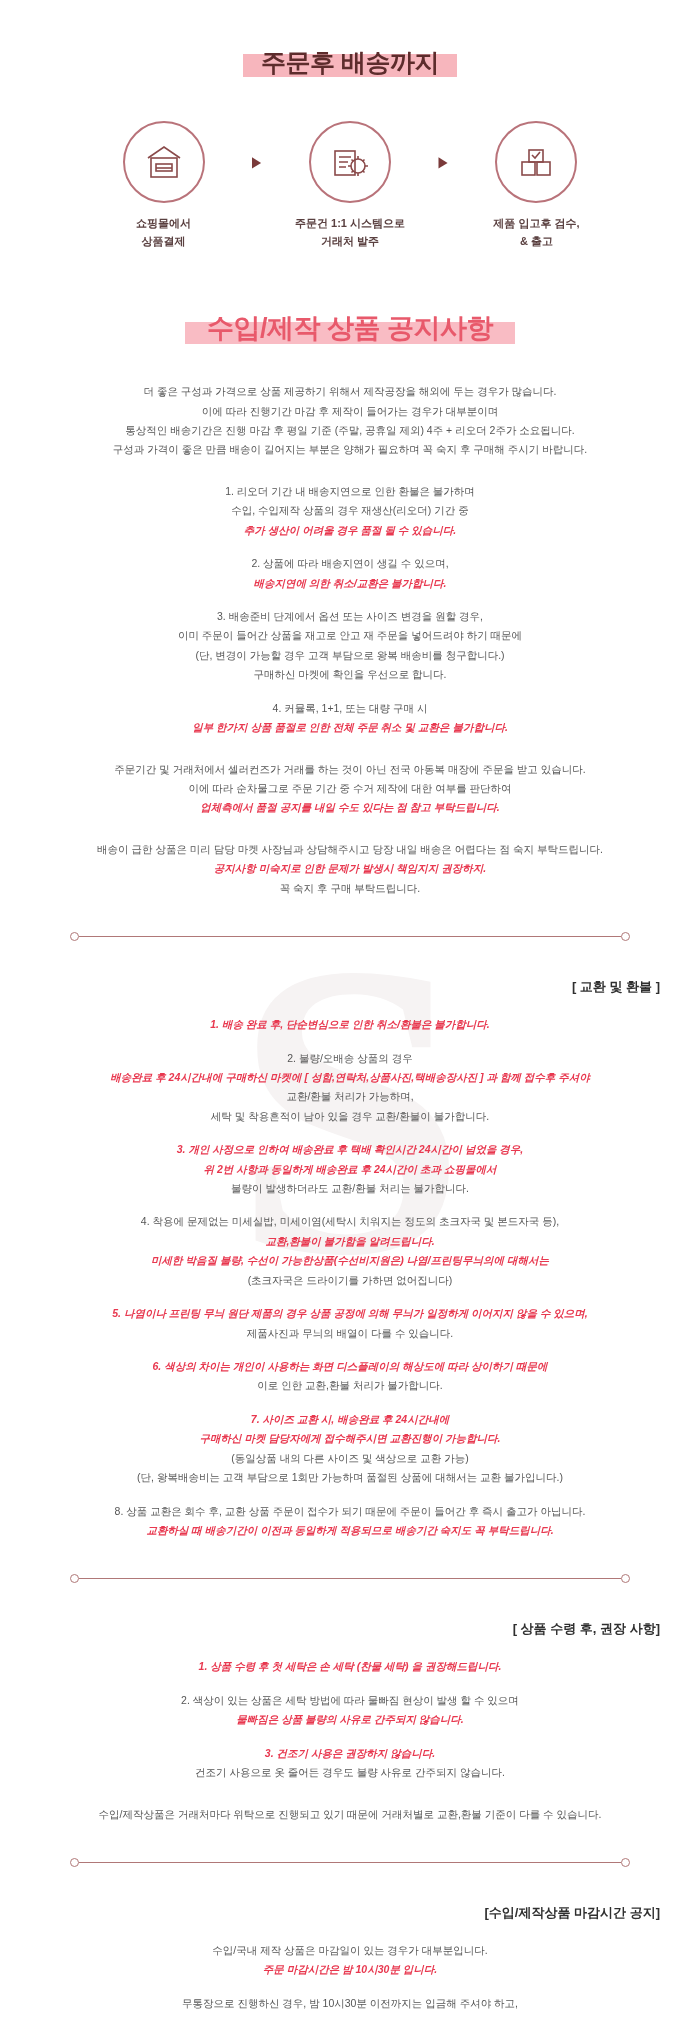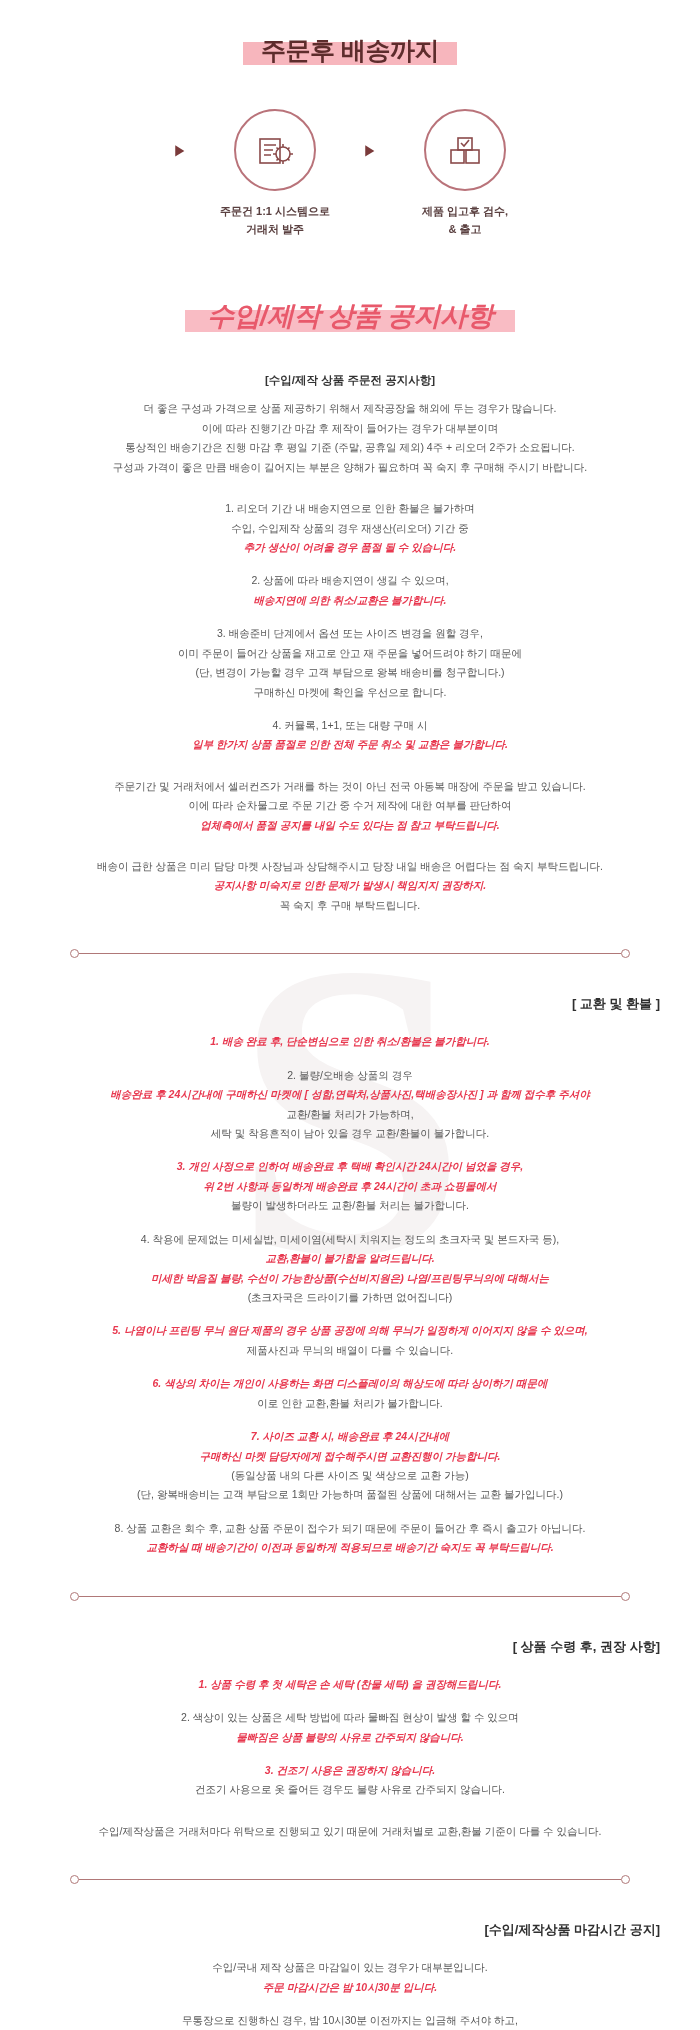--- a/index.html
+++ b/index.html
@@ -37,21 +37,21 @@
     user-select: none;
   }
   .content {
     position: relative;
     z-index: 1;
   }
 
   
   .top-banner {
     text-align: center;
-    padding-top: 30px;
+    padding-top: 42px;
   }
   .top-banner .title-wrap {
     display: inline-block;
     position: relative;
     padding: 4px 18px 2px 18px;
   }
   .top-banner .hl {
     position: absolute;
     left: 0;
     right: 0;
@@ -110,21 +110,20 @@
 
   
   .section-title {
     text-align: center;
     margin-top: 58px;
   }
   .section-title .wrap {
     display: inline-block;
     position: relative;
     padding: 2px 22px;
-    font-style: italic;
   }
   .section-title .hl {
     position: absolute;
     left: 0; right: 0;
     top: 14px; bottom: 4px;
     background: #f9bcc4;
     z-index: 0;
   }
   .section-title .txt {
     position: relative;
@@ -199,20 +198,34 @@
   <div class="content">
 
     <div class="top-banner">
       <span class="title-wrap">
         <span class="hl"></span>
         <span class="title-text">주문후 배송까지</span>
       </span>
     </div>
 
     <div class="steps">
+      <div class="step">
+        <div class="circle">
+          <svg width="44" height="40" viewBox="0 0 44 40" fill="none" stroke="#8a4a4a" stroke-width="1.6">
+            <path d="M6 16 L22 5 L38 16"></path>
+            <rect x="9" y="16" width="26" height="19"></rect>
+            <rect x="14" y="22" width="16" height="7"></rect>
+            <path d="M14 26 H30"></path>
+          </svg>
+        </div>
+        <div class="caption">
+          <span>쇼핑몰에서</span><br>
+          <span>상품결제</span>
+        </div>
+      </div>
 
       <div class="arrow">▶</div>
 
       <div class="step">
         <div class="circle">
           <svg width="44" height="40" viewBox="0 0 44 40" fill="none" stroke="#8a4a4a" stroke-width="1.6">
             <rect x="7" y="9" width="20" height="24"></rect>
             <path d="M11 15 H23 M11 20 H20 M11 25 H18"></path>
             <circle cx="30" cy="24" r="7"></circle>
             <path d="M30 14 V17 M30 31 V34 M20 24 H23 M37 24 H40 M23.5 17.5 L25.5 19.5 M34.5 28.5 L36.5 30.5 M36.5 17.5 L34.5 19.5 M25.5 28.5 L23.5 30.5"></path>
@@ -245,21 +258,20 @@
     <div class="section-title">
       <span class="wrap">
         <span class="hl"></span>
         <span class="txt">수입/제작 상품 공지사항</span>
       </span>
     </div>
 
     <div class="gap-lg"></div>
 
     <div class="body-block">
-      <div class="blk-title">[수입/제작 상품 주문전 공지사항]</div>
       <div>
         <div>더 좋은 구성과 가격으로 상품 제공하기 위해서 제작공장을 해외에 두는 경우가 많습니다.</div>
         <div>이에 따라 진행기간 마감 후 제작이 들어가는 경우가 대부분이며</div>
         <div>통상적인 배송기간은 진행 마감 후 평일 기준 (주말, 공휴일 제외) 4주 + 리오더 2주가 소요됩니다.</div>
         <div>구성과 가격이 좋은 만큼 배송이 길어지는 부분은 양해가 필요하며 꼭 숙지 후 구매해 주시기 바랍니다.</div>
       </div>
 
       <div class="gap-md"></div>
 
       <div>

